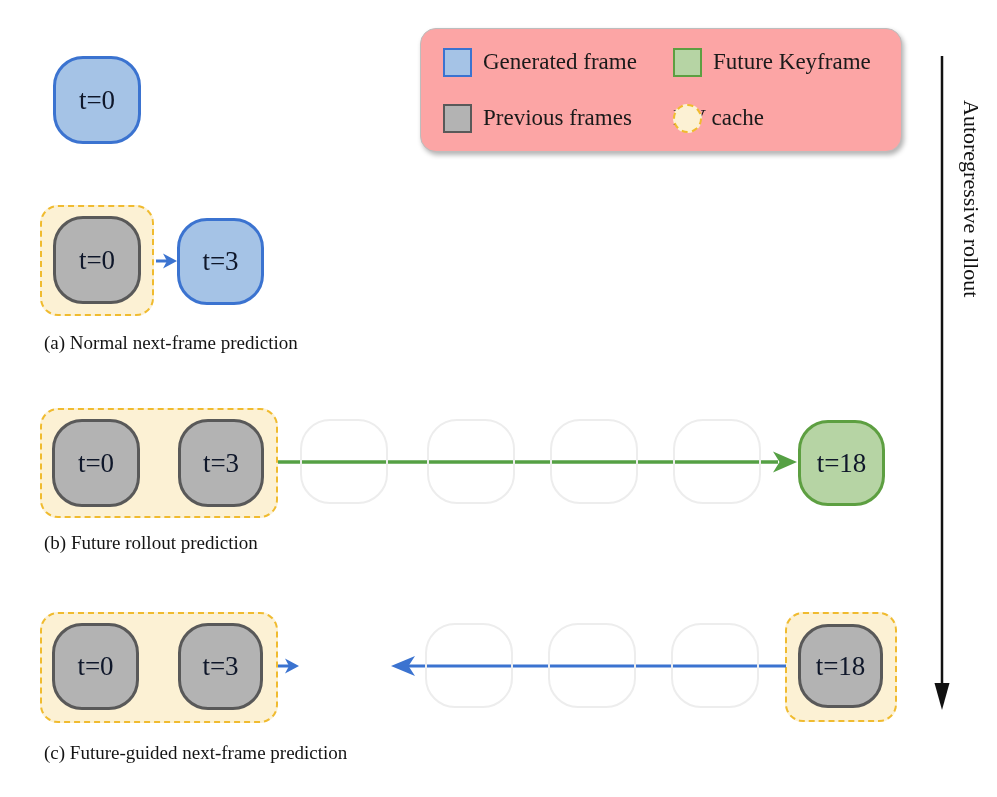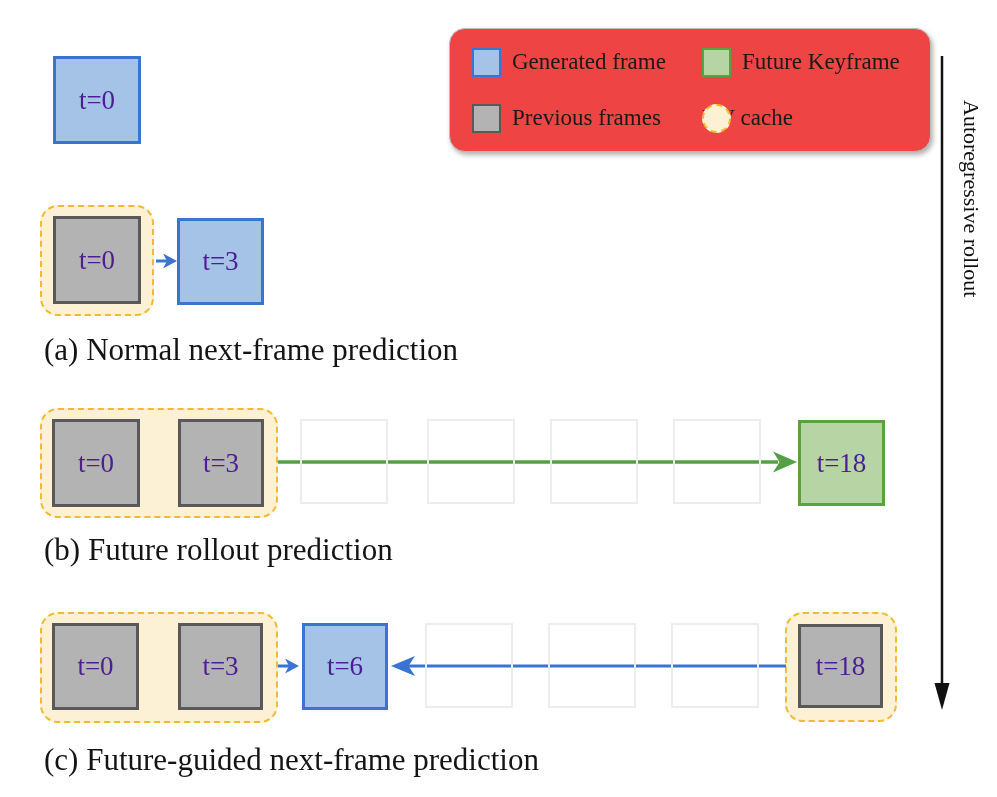--- a/index.html
+++ b/index.html
@@ -12,49 +12,50 @@
     font-family: "Liberation Serif", serif;
     overflow: hidden;
   }
   
   .sq {
     position: absolute;
     display: flex;
     align-items: center;
     justify-content: center;
     font-size: 27px;
-    color: #4c1d95;
+    color: #0f172a;
     z-index: 2;
+    border-radius: 30px;
   }
   .sq.blue  { background: #a5c3e6; border: 3px solid #3b73d0; }
   .sq.gray  { background: #b3b3b3; border: 3px solid #595959; }
   .sq.green { background: #b6d4a4; border: 3px solid #5d9f41; }
   .sq.empty { background: transparent; border: 2px solid #ededed; }
   
   .kv {
     position: absolute;
     background: #fcf1d4;
     border: 2.5px dashed #f0bb2f;
     border-radius: 18px;
     z-index: 0;
   }
   
   .caption {
     position: absolute;
-    font-size: 31px;
+    font-size: 19px;
     color: #141414;
     white-space: nowrap;
     z-index: 3;
   }
   
   .legend {
     position: absolute;
-    left: 449px; top: 28px;
+    left: 420px; top: 28px;
     width: 482px; height: 124px;
-    background: #ef4444;
+    background: #fca5a5;
     border: 1.5px solid #bdbdbd;
     border-radius: 16px;
     box-shadow: 2px 3px 5px rgba(0,0,0,0.30);
     z-index: 5;
   }
   .legend-item {
     position: absolute;
     display: flex;
     align-items: center;
     height: 30px;
@@ -161,21 +162,20 @@
   <div class="sq empty" style="left:300px; top:419px; width:88px; height:85px;"></div>
   <div class="sq empty" style="left:427px; top:419px; width:88px; height:85px;"></div>
   <div class="sq empty" style="left:550px; top:419px; width:88px; height:85px;"></div>
   <div class="sq empty" style="left:673px; top:419px; width:88px; height:85px;"></div>
   <div class="sq green" style="left:798px; top:420px; width:87px; height:86px;">t=18</div>
   <div class="caption" style="left:44px; top:532px;">(b) Future rollout prediction</div>
 
   <div class="kv" style="left:40px; top:612px; width:238px; height:111px;"></div>
   <div class="sq gray" style="left:52px; top:623px; width:87px; height:87px;">t=0</div>
   <div class="sq gray" style="left:178px; top:623px; width:85px; height:87px;">t=3</div>
-  <div class="sq blue" style="left:302px; top:623px; width:86px; height:87px;">t=6</div>
   <div class="sq empty" style="left:425px; top:623px; width:88px; height:85px;"></div>
   <div class="sq empty" style="left:548px; top:623px; width:88px; height:85px;"></div>
   <div class="sq empty" style="left:671px; top:623px; width:88px; height:85px;"></div>
   <div class="kv" style="left:785px; top:612px; width:112px; height:110px;"></div>
   <div class="sq gray" style="left:798px; top:624px; width:85px; height:84px;">t=18</div>
   <div class="caption" style="left:44px; top:742px;font-family:Liberation Serif, serif;">(c) Future-guided next-frame prediction</div>
 
 </div>
 
 </body></html>

